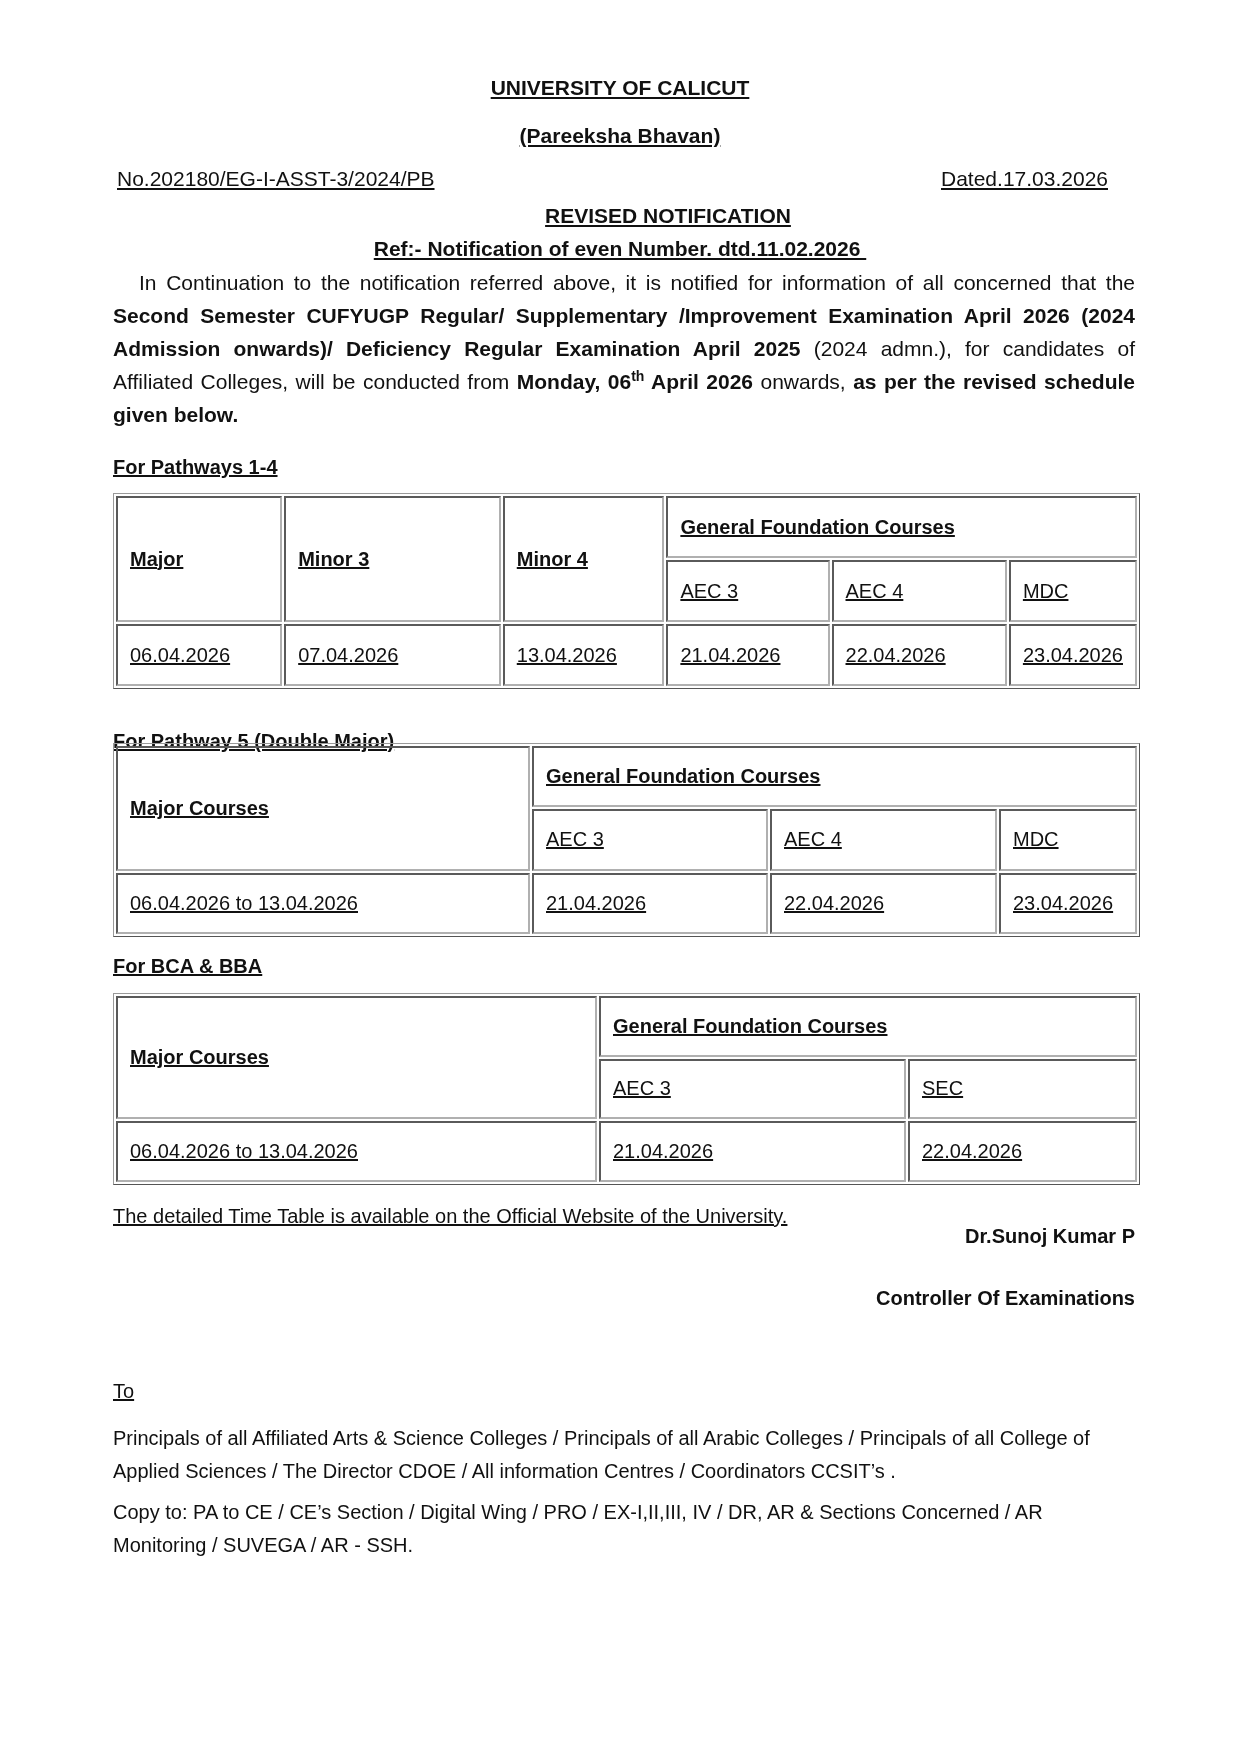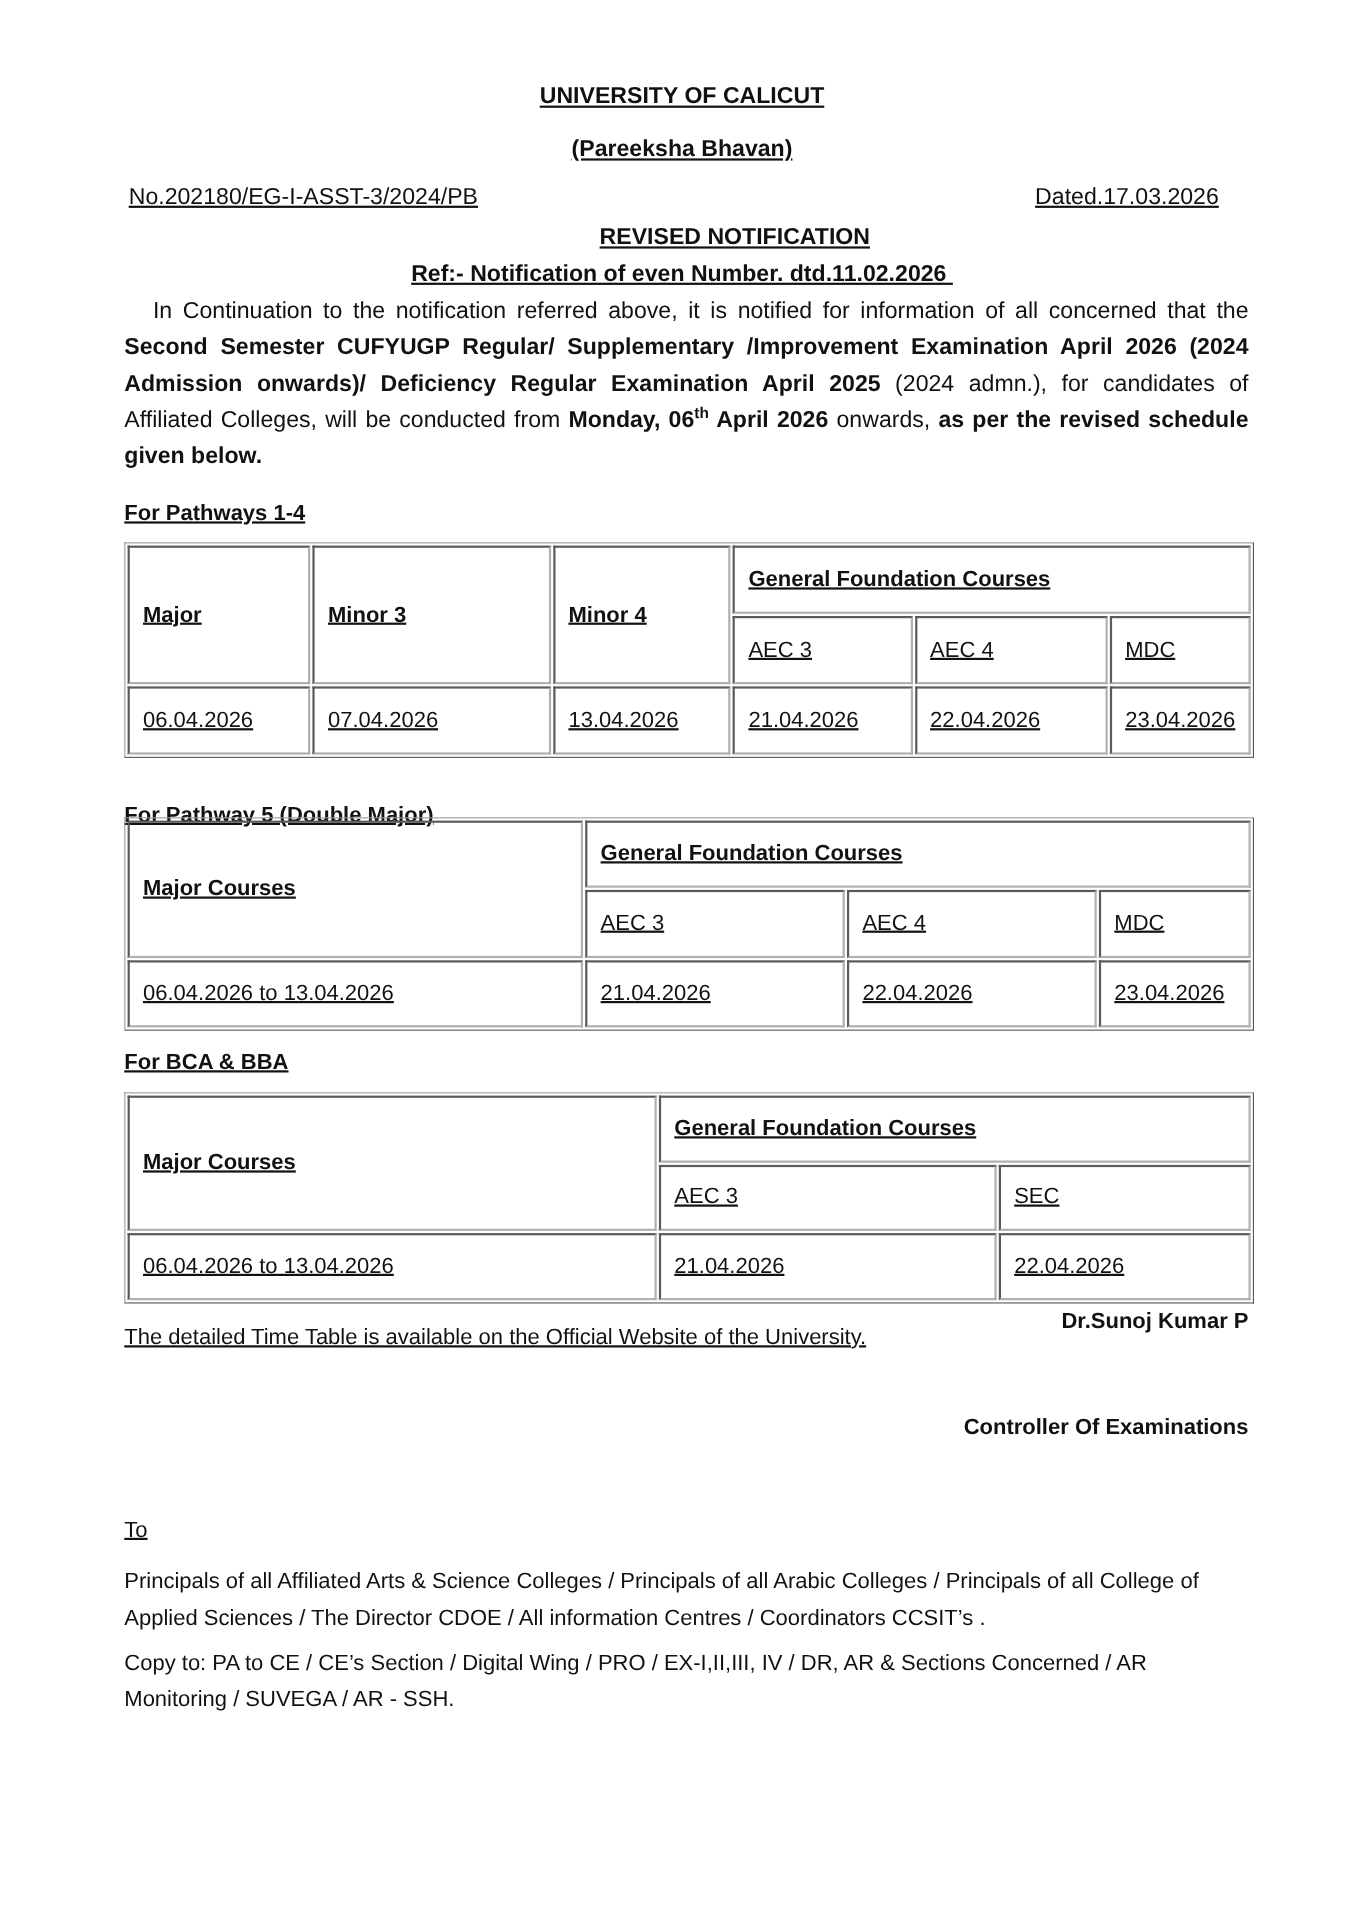--- a/index.html
+++ b/index.html
@@ -100,18 +100,18 @@
   </tr>
   <tr style="height:60px;">
     <td>06.04.2026 to 13.04.2026</td>
     <td>21.04.2026</td>
     <td>22.04.2026</td>
   </tr>
 </tbody>
   </table>
 
 <div class="abs f20" style="top:1205px; left:113px;">The detailed Time Table is available on the Official Website of the University.</div>
-<div class="sig" style="top:1190px;">Dr.Sunoj Kumar P</div>
+<div class="sig" style="top:1225px;">Dr.Sunoj Kumar P</div>
 <div class="sig" style="top:1287px;">Controller Of Examinations</div>
 
 <div class="abs f20" style="top:1380px; left:113px;">To</div>
 <div class="plain" style="top:1422px;">Principals of all Affiliated Arts &amp; Science Colleges / Principals of all Arabic Colleges / Principals of all College of Applied Sciences / The Director CDOE / All information Centres / Coordinators CCSIT’s .</div>
 <div class="plain" style="top:1496px;">Copy to: PA to CE / CE’s Section / Digital Wing / PRO / EX-I,II,III, IV / DR, AR &amp; Sections Concerned / AR Monitoring / SUVEGA / AR - SSH.</div>
 
 </body></html>

